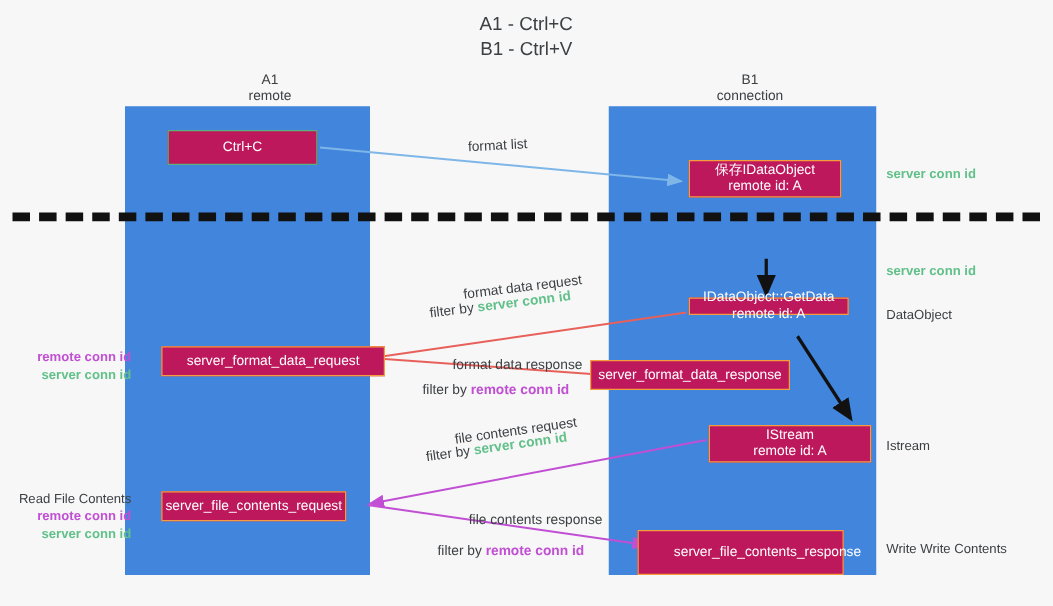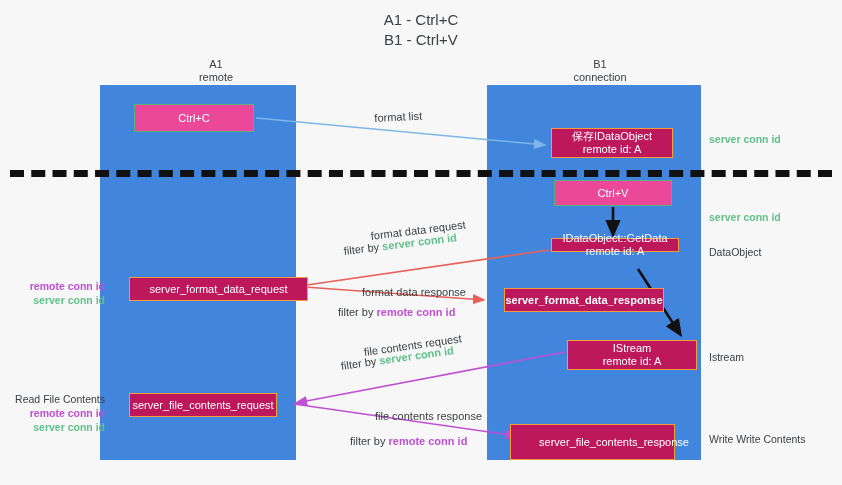--- a/index.html
+++ b/index.html
@@ -33,32 +33,32 @@
   #lane-b1{left:487px;top:85px;width:214px;height:375px;}
 
   
   .box{
     box-sizing:border-box;
     display:flex;flex-direction:column;
     align-items:center;justify-content:center;
     color:#ffffff;font-size:11px;line-height:13px;
     text-align:center;
   }
-  .box.green{background:#ec4899;border:1px solid #59b27a;}
+  .box.green{background:#be185d;border:1px solid #59b27a;}
   .box.orange{background:#be185d;border:1px solid #f59d3c;}
 
   #box-ctrlc{left:134px;top:104px;width:120px;height:28px;}
   #box-ctrlv{left:554px;top:180px;width:118px;height:26px;}
 
   #box-idataobject{left:551px;top:128px;width:122px;height:30px;}
   #box-getdata{left:551px;top:238px;width:128px;height:14px;}
   #box-istream{left:567px;top:340px;width:130px;height:30px;}
 
   #box-fmt-req{left:129px;top:277px;width:179px;height:24px;}
-  #box-fmt-res{left:504px;top:288px;width:160px;height:24px;font-weight:bold;}
+  #box-fmt-res{left:472px;top:288px;width:160px;height:24px;}
   #box-file-req{left:129px;top:393px;width:148px;height:24px;}
   #box-file-res{left:510px;top:424px;width:165px;height:36px;padding-left:43px;}
 
   
   #divider{
     left:10px;top:170px;width:822px;height:0;
     border-top:7px dashed #111111;
   }
 
   
@@ -149,23 +149,20 @@
 
   <div class="abs box green" id="box-ctrlc">
     <div>Ctrl+C</div>
   </div>
 
   <div class="abs box orange" id="box-idataobject">
     <div>保存IDataObject</div>
     <div>remote id: A</div>
   </div>
 
-  <div class="abs box green" id="box-ctrlv">
-    <div>Ctrl+V</div>
-  </div>
 
   <div class="abs box orange" id="box-getdata">
     <div>IDataObject::GetData</div>
     <div>remote id: A</div>
   </div>
 
   <div class="abs box orange" id="box-istream">
     <div>IStream</div>
     <div>remote id: A</div>
   </div>

